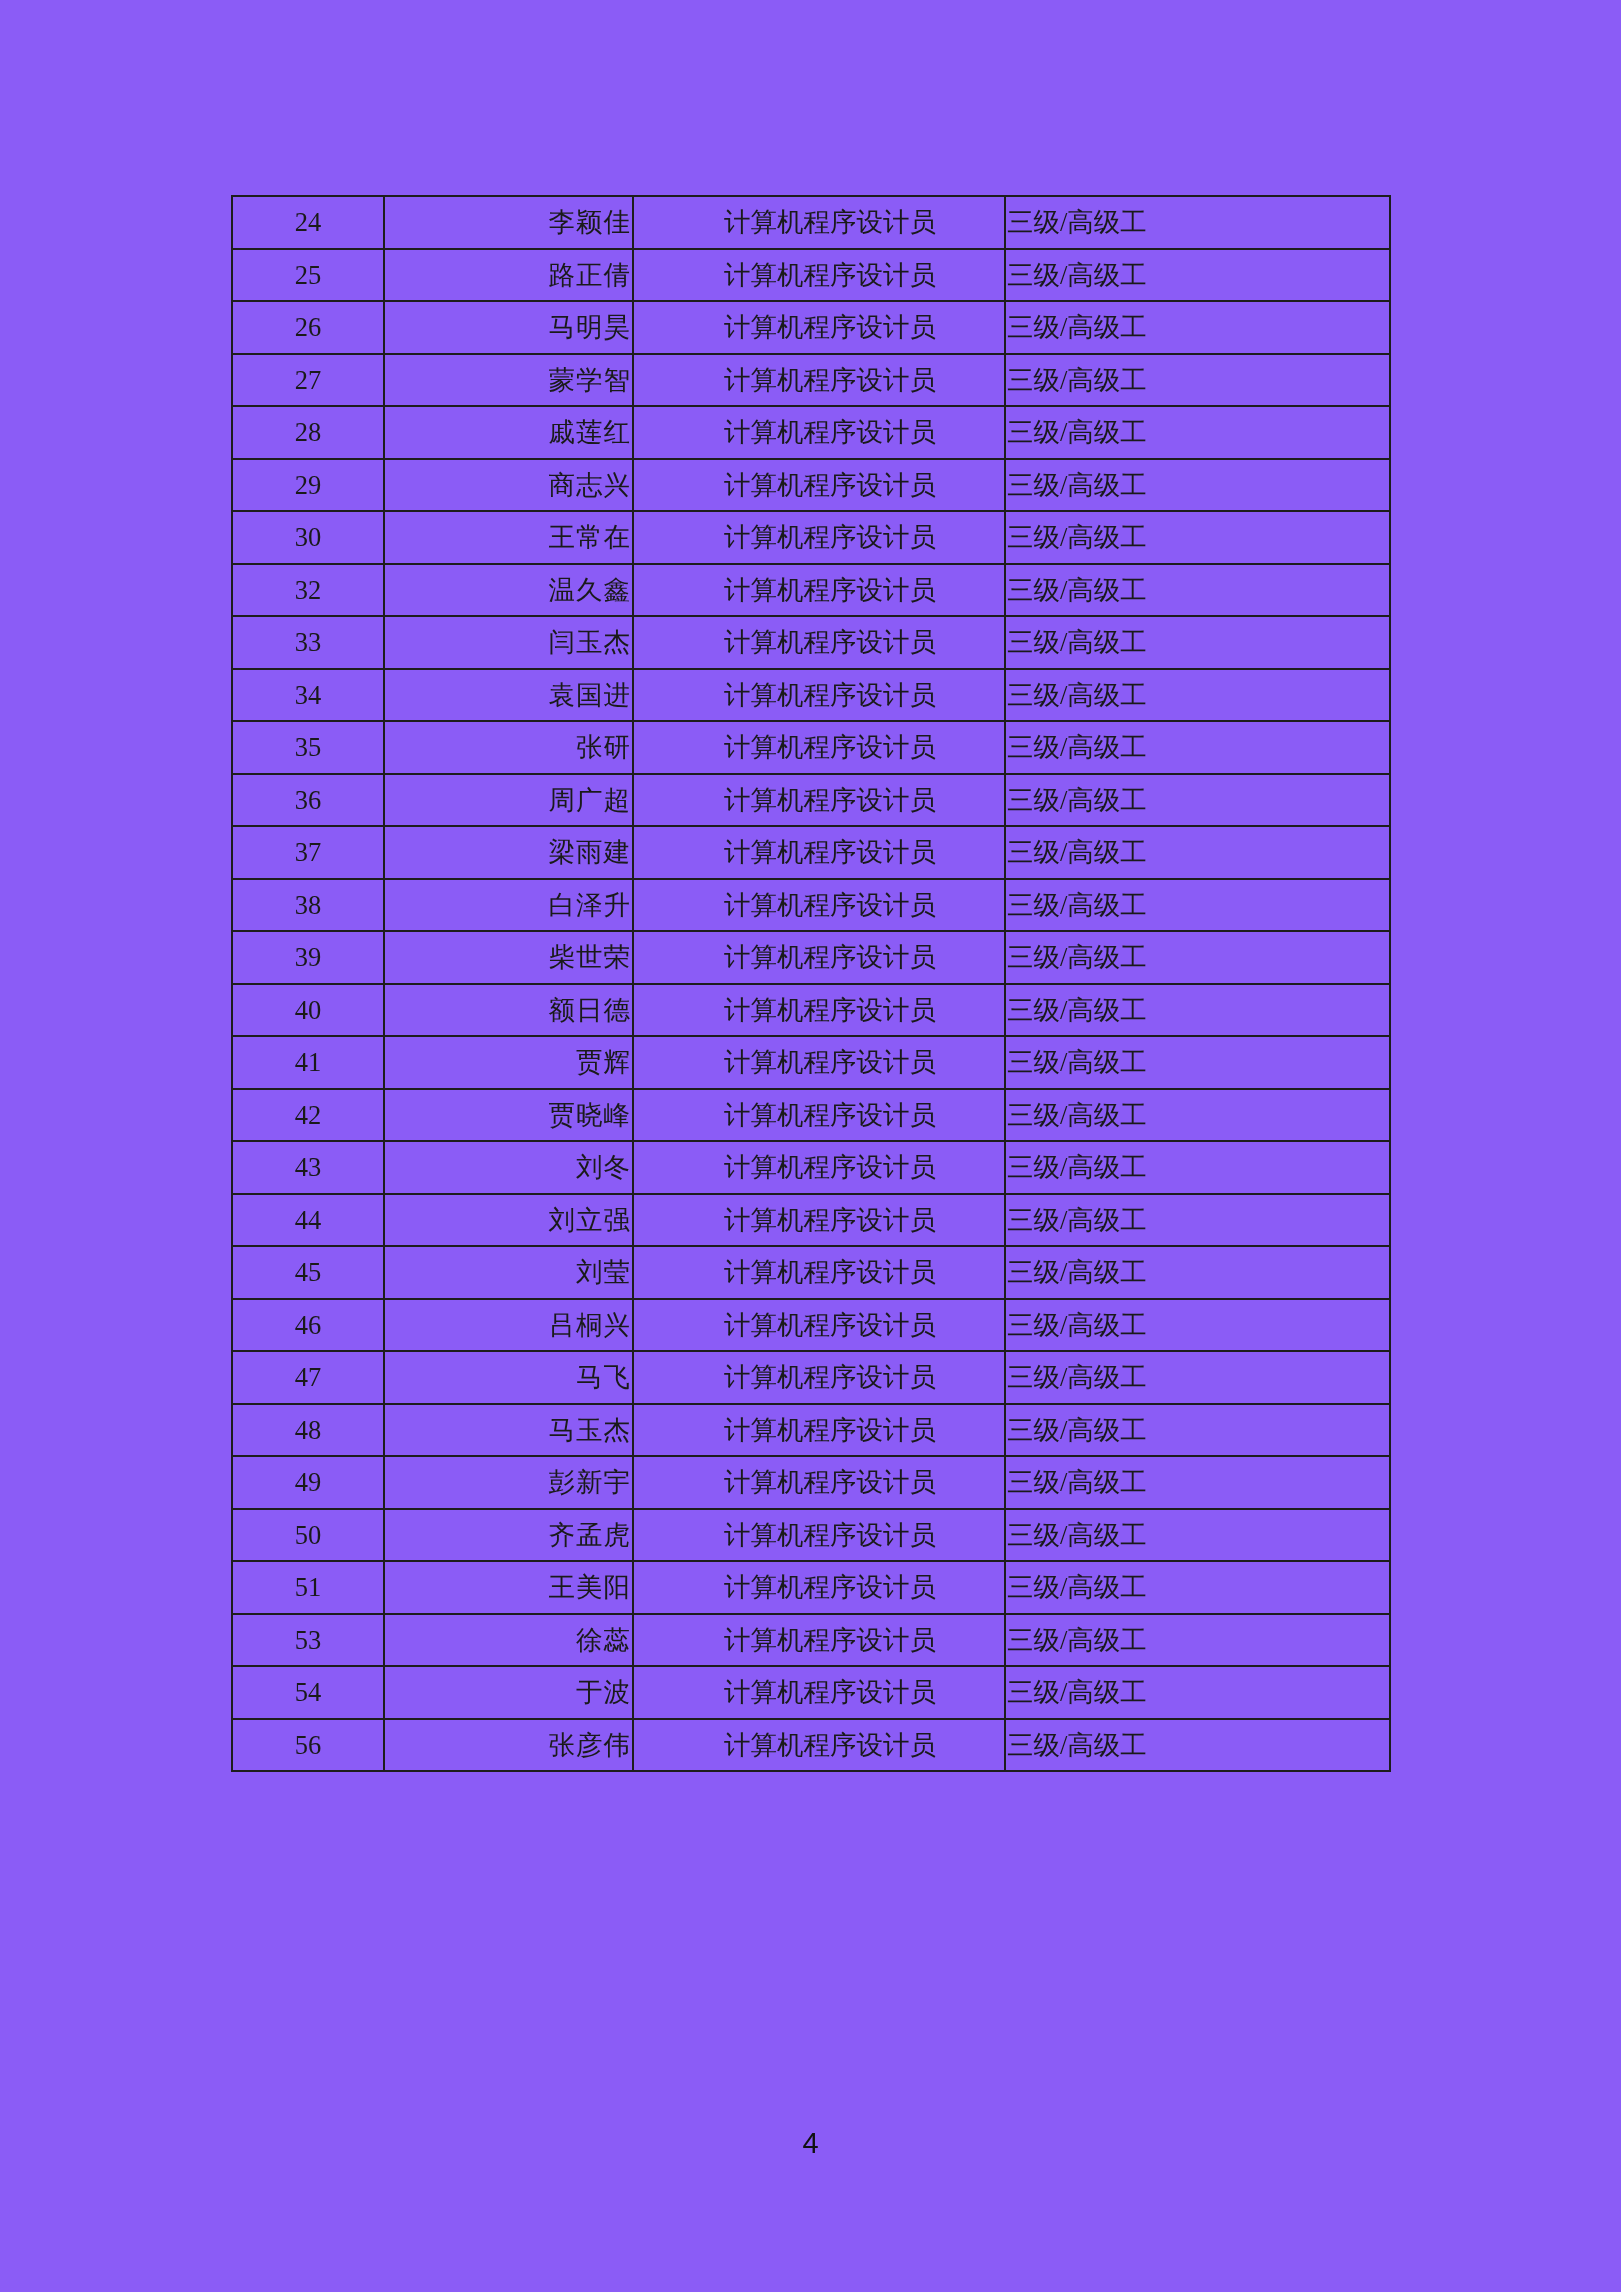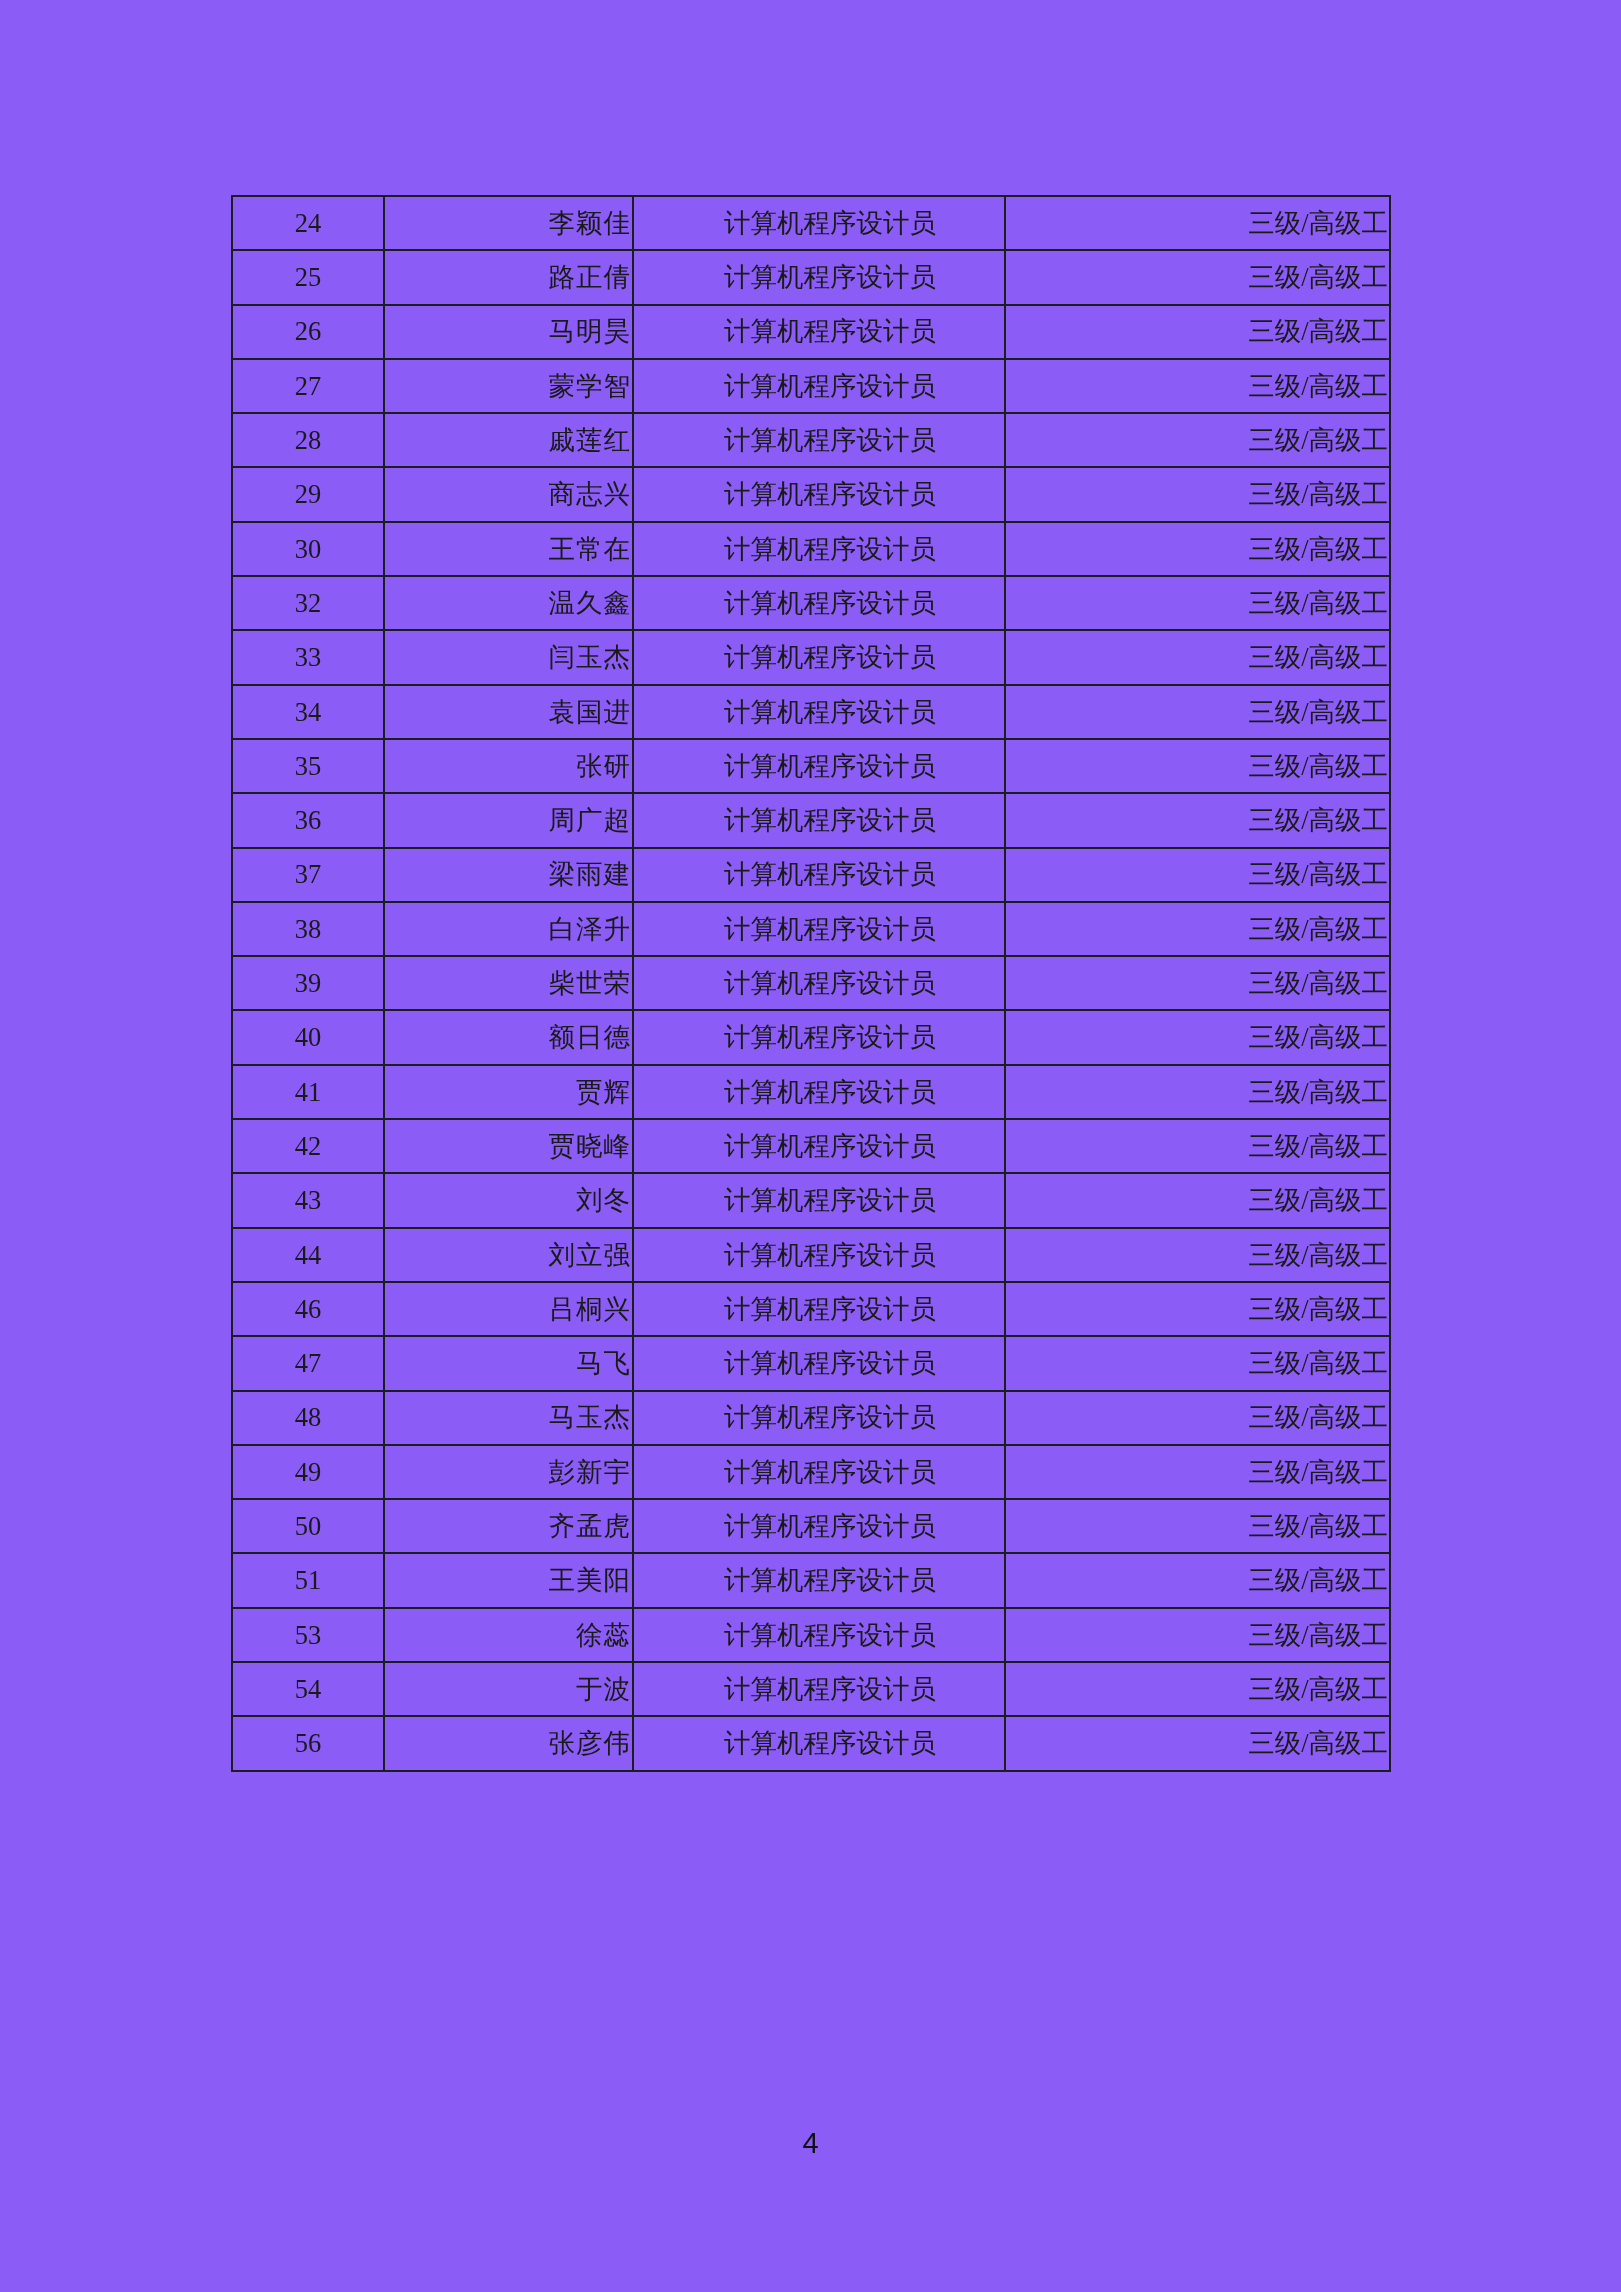--- a/index.html
+++ b/index.html
@@ -43,21 +43,21 @@
   td.cell-name {
     text-align: right;
     padding-left: 11.8px;
     letter-spacing: 1px;
   }
   td.cell-title {
     text-align: center;
     padding-left: 23px;
   }
   td.cell-level {
-    text-align: right;
+    text-align: left;
     margin-top: 12px;
   }
   .page-number {
     position: absolute;
     top: 2127px;
     left: 0;
     width: 1621px;
     text-align: center;
     font-family: "Liberation Sans", "DejaVu Sans", sans-serif;
     font-size: 29px;
@@ -191,20 +191,26 @@
           <td class="cell-title">计算机程序设计员</td>
           <td class="cell-level">三级/高级工</td>
         </tr>
         <tr>
           <td class="cell-no">44</td>
           <td class="cell-name">刘立强</td>
           <td class="cell-title">计算机程序设计员</td>
           <td class="cell-level">三级/高级工</td>
         </tr>
         <tr>
+          <td class="cell-no">45</td>
+          <td class="cell-name">刘莹</td>
+          <td class="cell-title">计算机程序设计员</td>
+          <td class="cell-level">三级/高级工</td>
+        </tr>
+        <tr>
           <td class="cell-no">46</td>
           <td class="cell-name">吕桐兴</td>
           <td class="cell-title">计算机程序设计员</td>
           <td class="cell-level">三级/高级工</td>
         </tr>
         <tr>
           <td class="cell-no">47</td>
           <td class="cell-name">马飞</td>
           <td class="cell-title">计算机程序设计员</td>
           <td class="cell-level">三级/高级工</td>

